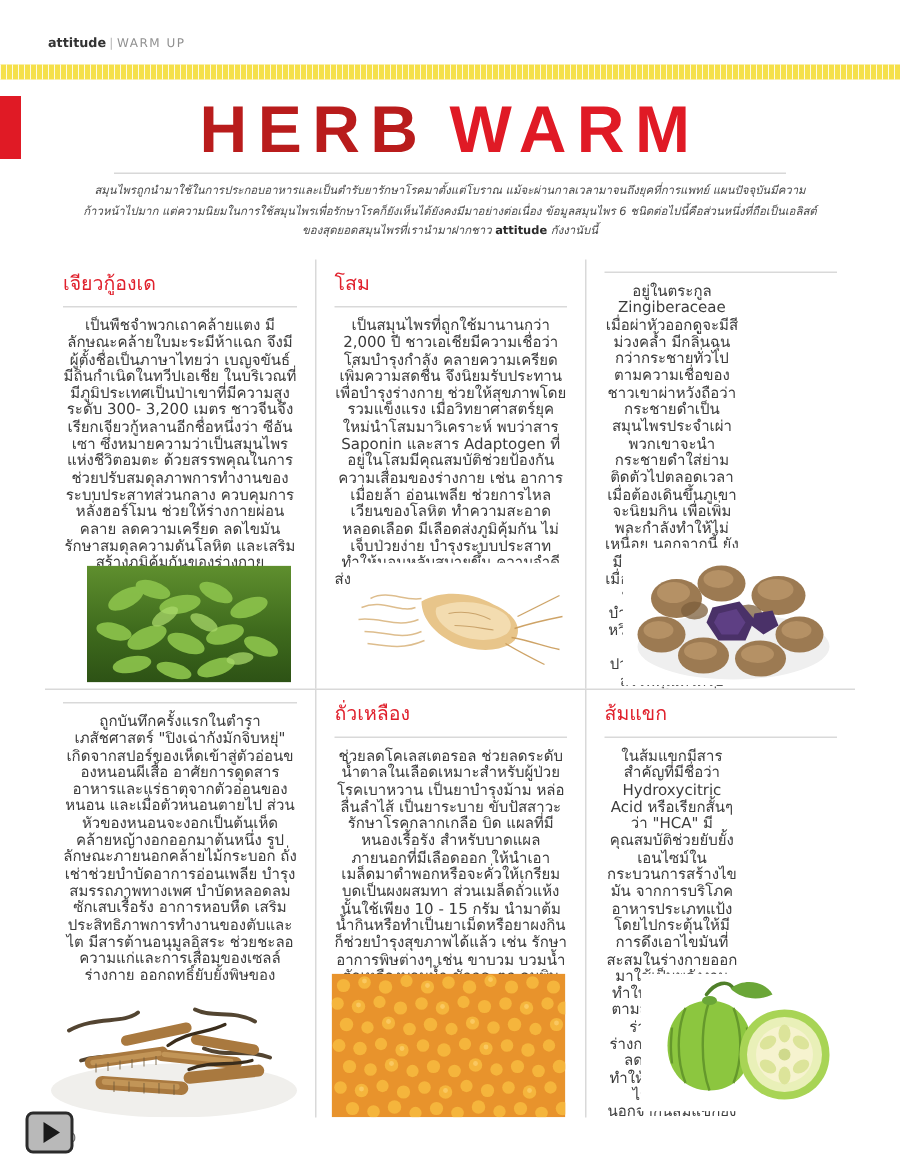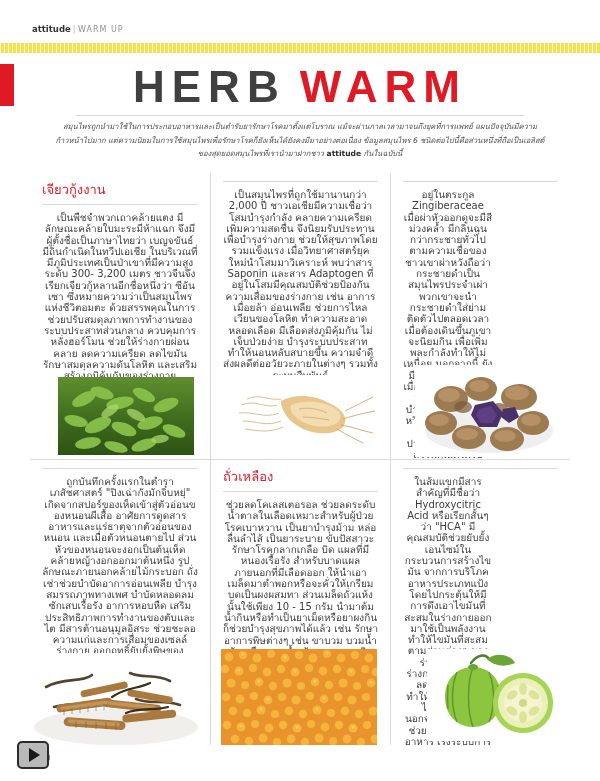--- a/index.html
+++ b/index.html
@@ -72,21 +72,21 @@
     top: 64px;
     width: 600px;
     text-align: center;
     font-family: "Liberation Sans Narrow", "Liberation Sans", sans-serif;
     font-size: 44px;
     font-weight: 700;
     letter-spacing: 7px;
     line-height: 46px;
     white-space: nowrap;
   }
-  .title .t-dark { color: #404040; }
+  .title .t-dark { color: #b91c1c; }
   .title .t-red  { color: #e01a25; margin-left: 14px; }
 
   
   .titlerule {
     position: absolute;
     left: 76px;
     top: 115px;
     width: 448px;
     height: 1px;
     background: #d8d8d8;
@@ -208,27 +208,27 @@
   <div class="redtab"></div>
 
   <div class="title">
     <span class="t-dark">HERB</span><span class="t-red">WARM</span>
   </div>
   <div class="titlerule"></div>
 
   <div class="intro">
     <span>สมุนไพรถูกนำมาใช้ในการประกอบอาหารและเป็นตำรับยารักษาโรคมาตั้งแต่โบราณ แม้จะผ่านกาลเวลามาจนถึงยุคที่การแพทย์</span>
     <span>แผนปัจจุบันมีความก้าวหน้าไปมาก แต่ความนิยมในการใช้สมุนไพรเพื่อรักษาโรคก็ยังเห็นได้ยังคงมีมาอย่างต่อเนื่อง</span>
-    <span>ข้อมูลสมุนไพร 6 ชนิดต่อไปนี้คือส่วนหนึ่งที่ถือเป็นเอลิสต์ของสุดยอดสมุนไพรที่เรานำมาฝากชาว </span><b>attitude</b><span> กันในฉบับนี้</span>
+    <span>ข้อมูลสมุนไพร 6 ชนิดต่อไปนี้คือส่วนหนึ่งที่ถือเป็นเอลิสต์ของสุดยอดสมุนไพรที่เรานำมาฝากชาว </span><b>attitude</b><span> กังงานับนี้</span>
   </div>
 
   <div class="grid">
 
     <div class="cell c1">
-      <div class="cell-head">เจียวกู้งงาน</div>
+      <div class="cell-head">เจียวกู้องเด</div>
       <div class="cell-rule"></div>
       <div class="cell-body">เป็นพืชจำพวกเถาคล้ายแตง มีลักษณะคล้ายใบมะระมีห้าแฉก จึงมีผู้ตั้งชื่อเป็นภาษาไทยว่า เบญจขันธ์ มีถิ่นกำเนิดในทวีปเอเชีย ในบริเวณที่มีภูมิประเทศเป็นป่าเขาที่มีความสูงระดับ 300- 3,200 เมตร ชาวจีนจึงเรียกเจียวกู้หลานอีกชื่อหนึ่งว่า ซีอันเซา ซึ่งหมายความว่าเป็นสมุนไพรแห่งชีวิตอมตะ ด้วยสรรพคุณในการช่วยปรับสมดุลภาพการทำงานของระบบประสาทส่วนกลาง ควบคุมการหลั่งฮอร์โมน ช่วยให้ร่างกายผ่อนคลาย ลดความเครียด ลดไขมัน รักษาสมดุลความดันโลหิต และเสริมสร้างภูมิคุ้มกันของร่างกาย</div>
       <div class="photo ph-1">
         <svg viewBox="0 0 136 78" preserveAspectRatio="none">
           <defs>
             <linearGradient id="g1" x1="0" y1="0" x2="0" y2="1">
               <stop offset="0%" stop-color="#5f8f2e"></stop>
                 <stop offset="55%" stop-color="#3f6b1d"></stop>
                 <stop offset="100%" stop-color="#2d5215"></stop>
             </linearGradient>
@@ -252,20 +252,21 @@
           <g fill="#a9d86a" opacity="0.75">
             <ellipse cx="52" cy="34" rx="10" ry="4.5" transform="rotate(-34 52 34)"></ellipse>
             <ellipse cx="78" cy="38" rx="10" ry="4.5" transform="rotate(28 78 38)"></ellipse>
             <ellipse cx="102" cy="62" rx="9" ry="4" transform="rotate(-8 102 62)"></ellipse>
           </g>
         </svg>
       </div>
     </div>
 
     <div class="cell c2">
+      <div class="cell-head">โสม</div>
       <div class="cell-rule"></div>
       <div class="cell-body">เป็นสมุนไพรที่ถูกใช้มานานกว่า 2,000 ปี ชาวเอเชียมีความเชื่อว่า โสมบำรุงกำลัง คลายความเครียด เพิ่มความสดชื่น จึงนิยมรับประทานเพื่อบำรุงร่างกาย ช่วยให้สุขภาพโดยรวมแข็งแรง เมื่อวิทยาศาสตร์ยุคใหม่นำโสมมาวิเคราะห์ พบว่าสาร Saponin และสาร Adaptogen ที่อยู่ในโสมมีคุณสมบัติช่วยป้องกันความเสื่อมของร่างกาย เช่น อาการเมื่อยล้า อ่อนเพลีย ช่วยการไหลเวียนของโลหิต ทำความสะอาดหลอดเลือด มีเลือดส่งภูมิคุ้มกัน ไม่เจ็บป่วยง่าย บำรุงระบบประสาท ทำให้นอนหลับสบายขึ้น ความจำดี ส่งผลดีต่ออวัยวะภายในต่างๆ รวมทั้งระบบสืบพันธุ์</div>
       <div class="photo ph-2">
         <svg viewBox="0 0 146 74" preserveAspectRatio="none">
           <rect width="146" height="74" fill="#ffffff"></rect>
           <g stroke="#d8b27a" stroke-width="1" fill="none" opacity="0.85">
             <path d="M8 30 C22 24 34 34 44 30"></path>
             <path d="M6 38 C20 36 32 44 46 38"></path>
             <path d="M10 46 C24 46 34 52 48 46"></path>
             <path d="M14 24 C26 18 36 26 48 24"></path>
@@ -464,20 +465,21 @@
               <circle cx="96" cy="60" r="1.6"></circle>
             <circle cx="20" cy="77" r="1.6"></circle>
               <circle cx="76" cy="78" r="1.6"></circle>
               <circle cx="132" cy="78" r="1.6"></circle>
           </g>
         </svg>
       </div>
     </div>
 
     <div class="cell c6">
+      <div class="cell-head">ส้มแขก</div>
       <div class="cell-rule"></div>
       <div class="cell-body narrow">ในส้มแขกมีสารสำคัญที่มีชื่อว่า Hydroxycitric Acid หรือเรียกสั้นๆ ว่า "HCA" มีคุณสมบัติช่วยยับยั้งเอนไซม์ในกระบวนการสร้างไขมัน จากการบริโภคอาหารประเภทแป้ง โดยไปกระตุ้นให้มีการดึงเอาไขมันที่สะสมในร่างกายออกมาใช้เป็นพลังงาน ทำให้ไขมันที่สะสมตามส่วนต่างๆ ของร่างกายลดลง ร่างกายจะมีน้ำหนักลดลงอย่างช้าๆ ทำให้ร่างกายสดชื่นไม่อ่อนเพลีย นอกจากนี้ส้มแขกยังช่วยลดความอยากอาหาร เร่งระบบการเผาผลาญอาหาร เป็นยาระบายอ่อนๆ มีฤทธิ์เป็นยาขับปัสสาวะ และลดอาการท้องผูกอีกด้วย</div>
       <div class="photo ph-6">
         <svg viewBox="0 0 136 92" preserveAspectRatio="none">
           <rect width="136" height="92" fill="#ffffff"></rect>
           <path d="M44 14 C50 6 58 4 62 10" stroke="#4f7f2a" stroke-width="2.4" fill="none" stroke-linecap="round"></path>
           <path d="M60 10 C70 2 84 6 88 14 C80 18 68 18 60 10 Z" fill="#6aa637"></path>
           <path d="M18 48 C18 30 30 18 46 18 C62 18 74 30 74 48 C74 66 62 78 46 78 C30 78 18 66 18 48 Z" fill="#8cc63f"></path>
           <g stroke="#5f9129" stroke-width="1.6" fill="none" opacity="0.85">
             <path d="M46 18 C40 34 40 62 46 78"></path>

